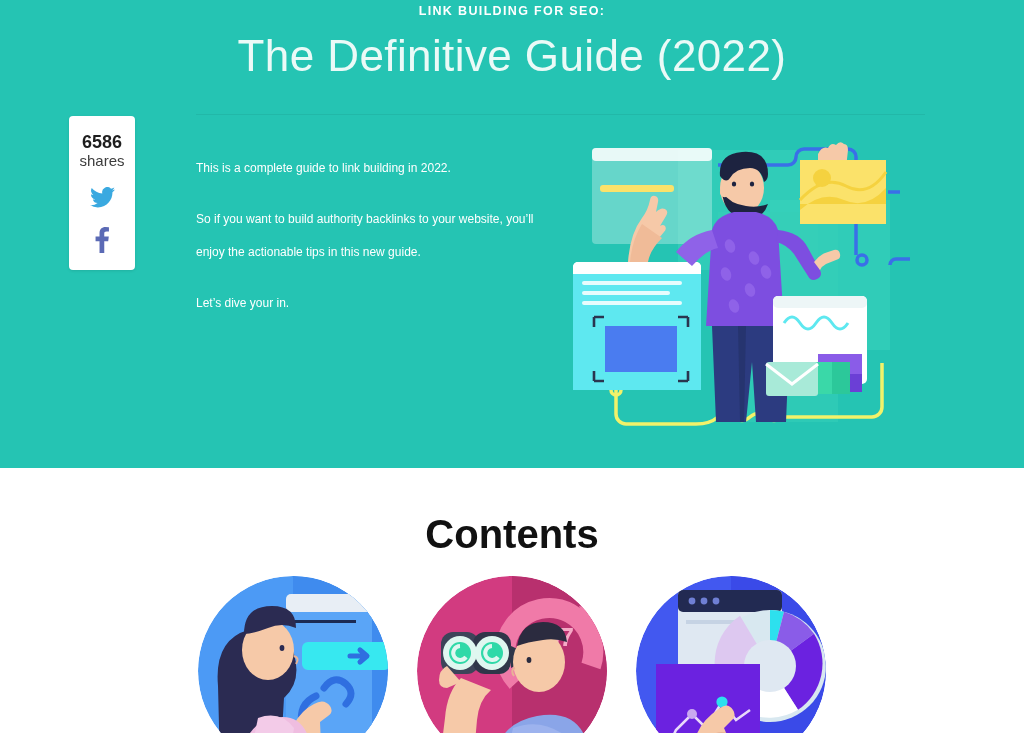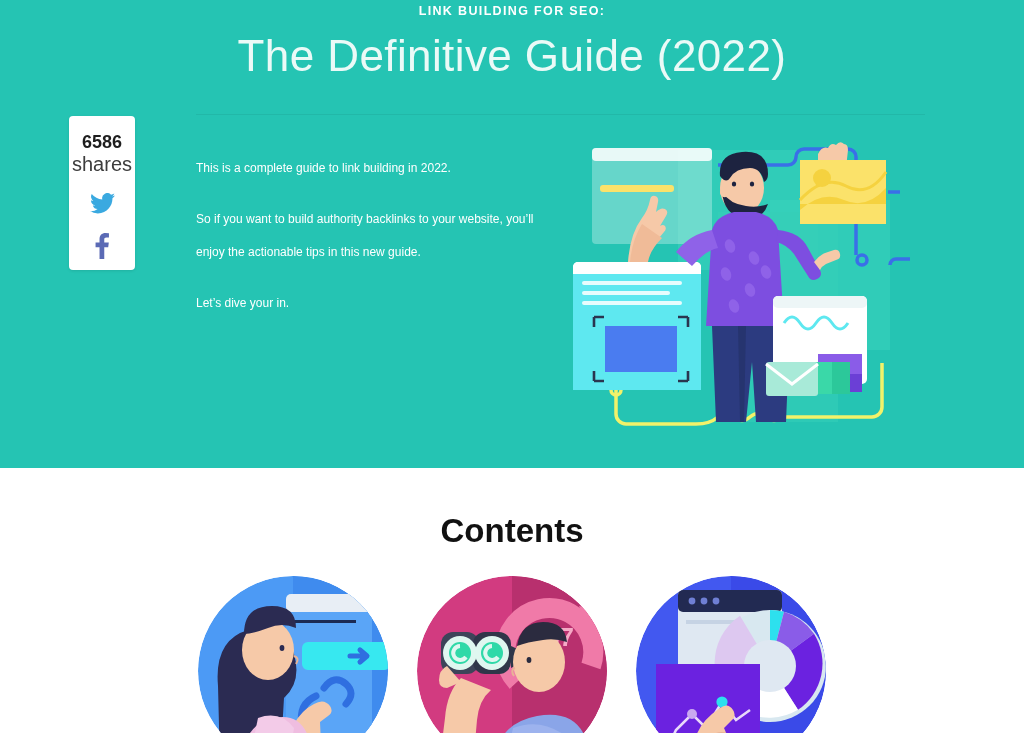--- a/index.html
+++ b/index.html
@@ -45,21 +45,21 @@
   .share-box {
     position: absolute; left: 69px; top: 116px;
     width: 66px; height: 154px;
     background: #ffffff;
     border-radius: 4px;
     box-shadow: 0 1px 3px rgba(0,0,0,0.10);
     display: flex; flex-direction: column; align-items: center;
     padding-top: 16px;
   }
   .share-count { font-size: 18px; font-weight: bold; color: #1e1e1e; line-height: 1.12; }
-  .share-label { font-size: 20px; color: #3d3d3d; line-height: 1.2; }
+  .share-label { font-size: 15px; color: #3d3d3d; line-height: 1.2; }
   .share-icon { margin-top: 17px; cursor: pointer; }
   .share-icon.fb { margin-top: 15px; }
 
   
   .hero-copy {
     position: absolute; left: 196px; top: 152px; width: 360px;
     color: #ffffff; font-size: 12px; line-height: 33px;
   }
   .hero-copy p { margin-bottom: 18px; }
   .hero-copy p:last-child { margin-bottom: 0; }
@@ -70,21 +70,21 @@
     width: 340px; height: 292px;
   }
 
   
   .contents {
     position: absolute; left: 0; top: 468px;
     width: 1024px; height: 265px; background: #ffffff;
   }
   .contents-title {
     position: absolute; left: 0; top: 44px; width: 1024px;
-    text-align: center; font-size: 33px; font-weight: bold; color: #111111;
+    text-align: center; font-size: 40px; font-weight: bold; color: #111111;
   }
   .circles {
     position: absolute; left: 0; top: 108px; width: 1024px; height: 157px;
     display: flex; justify-content: center; gap: 29px;
   }
   .circle-wrap {
     width: 190px; height: 190px; border-radius: 50%;
     overflow: hidden; position: relative; flex: 0 0 auto;
   }
 </style>

